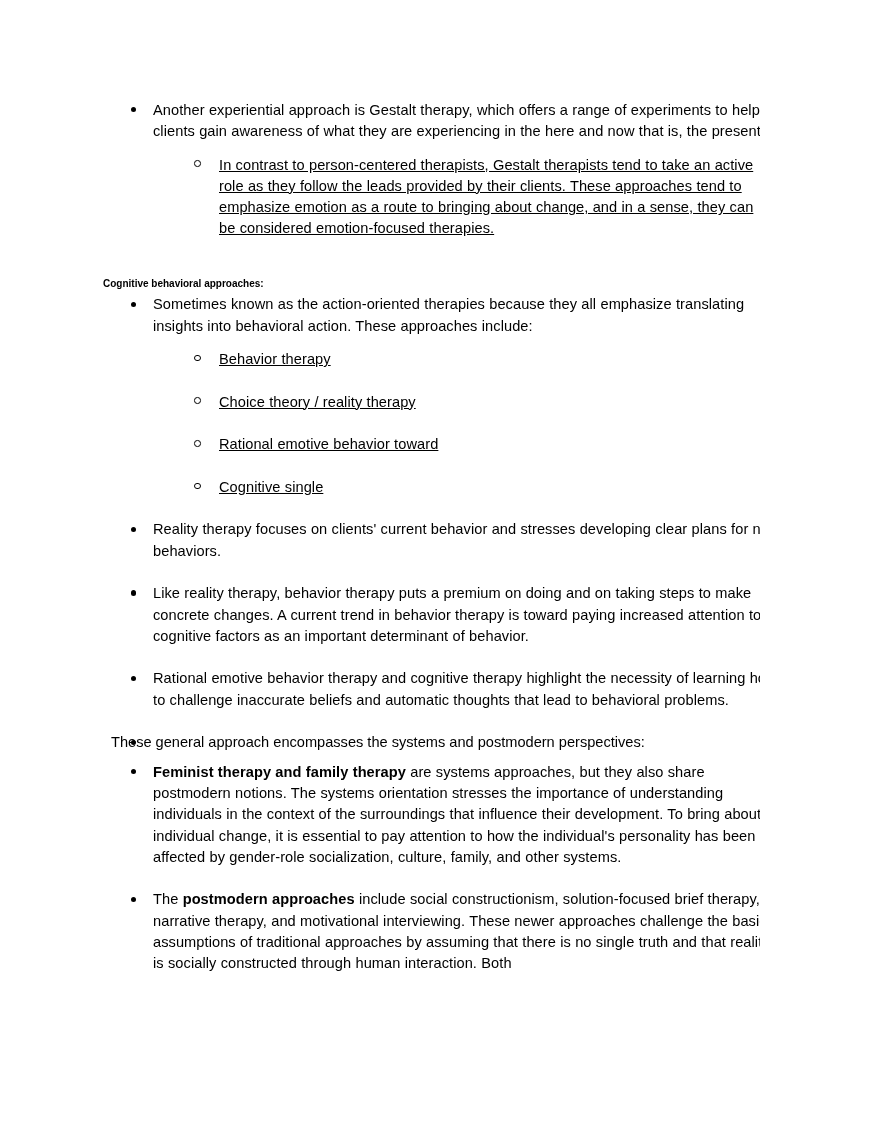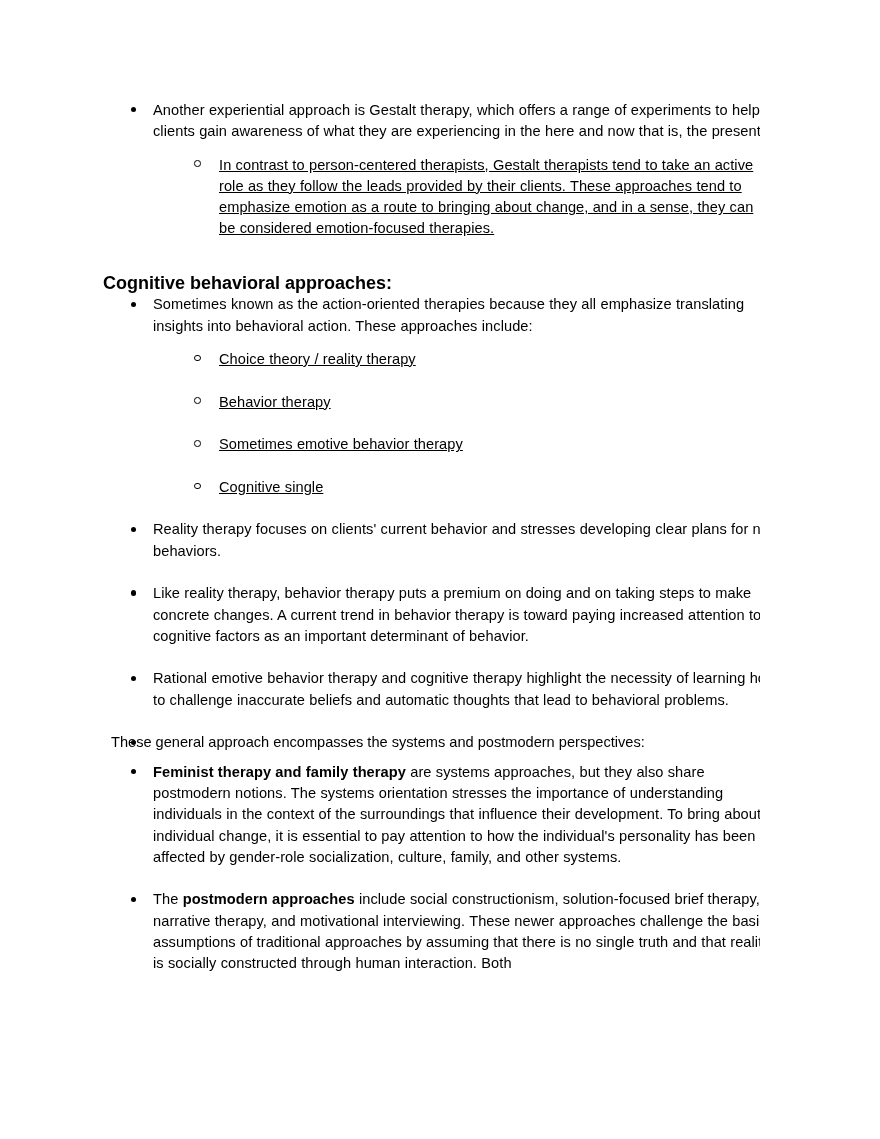--- a/index.html
+++ b/index.html
@@ -32,21 +32,21 @@
   
   .para {
     font-size: 14.6px;
     line-height: 21.3px;
     letter-spacing: 0.005em;
     text-align: left;
     margin: 0;
     word-spacing: 0.01em;
   }
   .heading {
-    font-size: 18px;
+    font-size: 10px;
     line-height: 21.3px;
     font-weight: bold;
     margin: 0;
   }
   .plain {
     font-size: 14.6px;
     line-height: 21.3px;
     margin: 8px;
   }
 
@@ -124,31 +124,31 @@
 
     <div class="heading">Cognitive behavioral approaches:</div>
 
     <div class="lvl1">
       <span class="marker"><span class="disc"></span></span>
       <span class="para">Sometimes known as the action-oriented therapies because they all emphasize translating insights into behavioral action. These approaches include:</span>
     </div>
 
     <div class="lvl2 spaced-item">
       <span class="marker"><span class="circ"></span></span>
+      <span class="para">Behavior therapy</span>
+    </div>
+
+    <div class="lvl2 spaced-item">
+      <span class="marker"><span class="circ"></span></span>
       <span class="para">Choice theory / reality therapy</span>
     </div>
 
     <div class="lvl2 spaced-item">
       <span class="marker"><span class="circ"></span></span>
-      <span class="para">Behavior therapy</span>
-    </div>
-
-    <div class="lvl2 spaced-item">
-      <span class="marker"><span class="circ"></span></span>
-      <span class="para">Sometimes emotive behavior therapy</span>
+      <span class="para">Rational emotive behavior toward</span>
     </div>
 
     <div class="lvl2 spaced-item">
       <span class="marker"><span class="circ"></span></span>
       <span class="para">Cognitive single</span>
     </div>
 
     <div class="lvl1 spaced-item">
       <span class="marker"><span class="disc"></span></span>
       <span class="para">Reality therapy focuses on clients' current behavior and stresses developing clear plans for new behaviors.</span>

